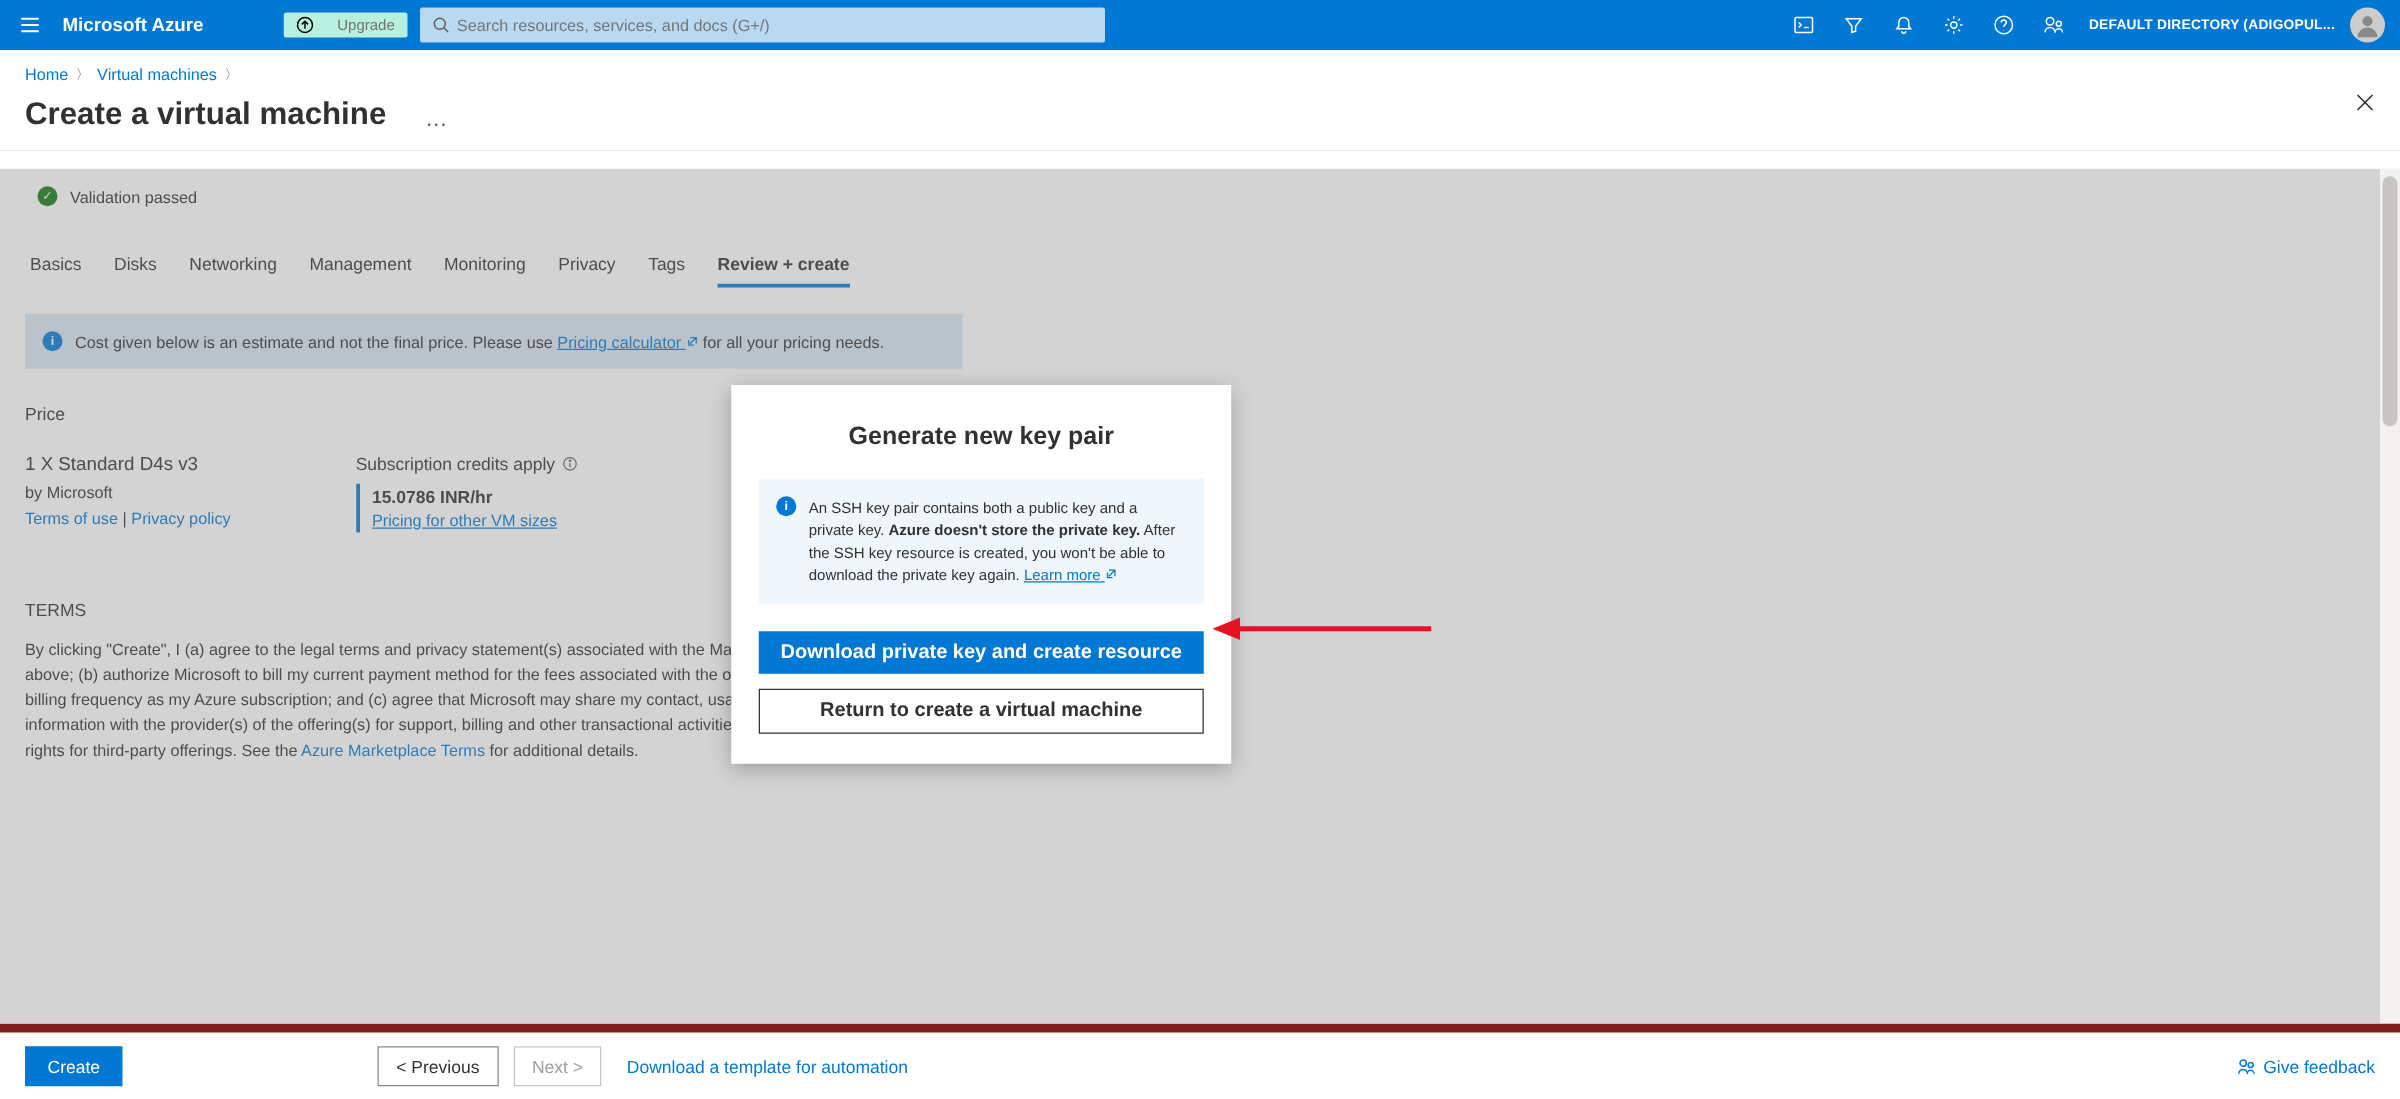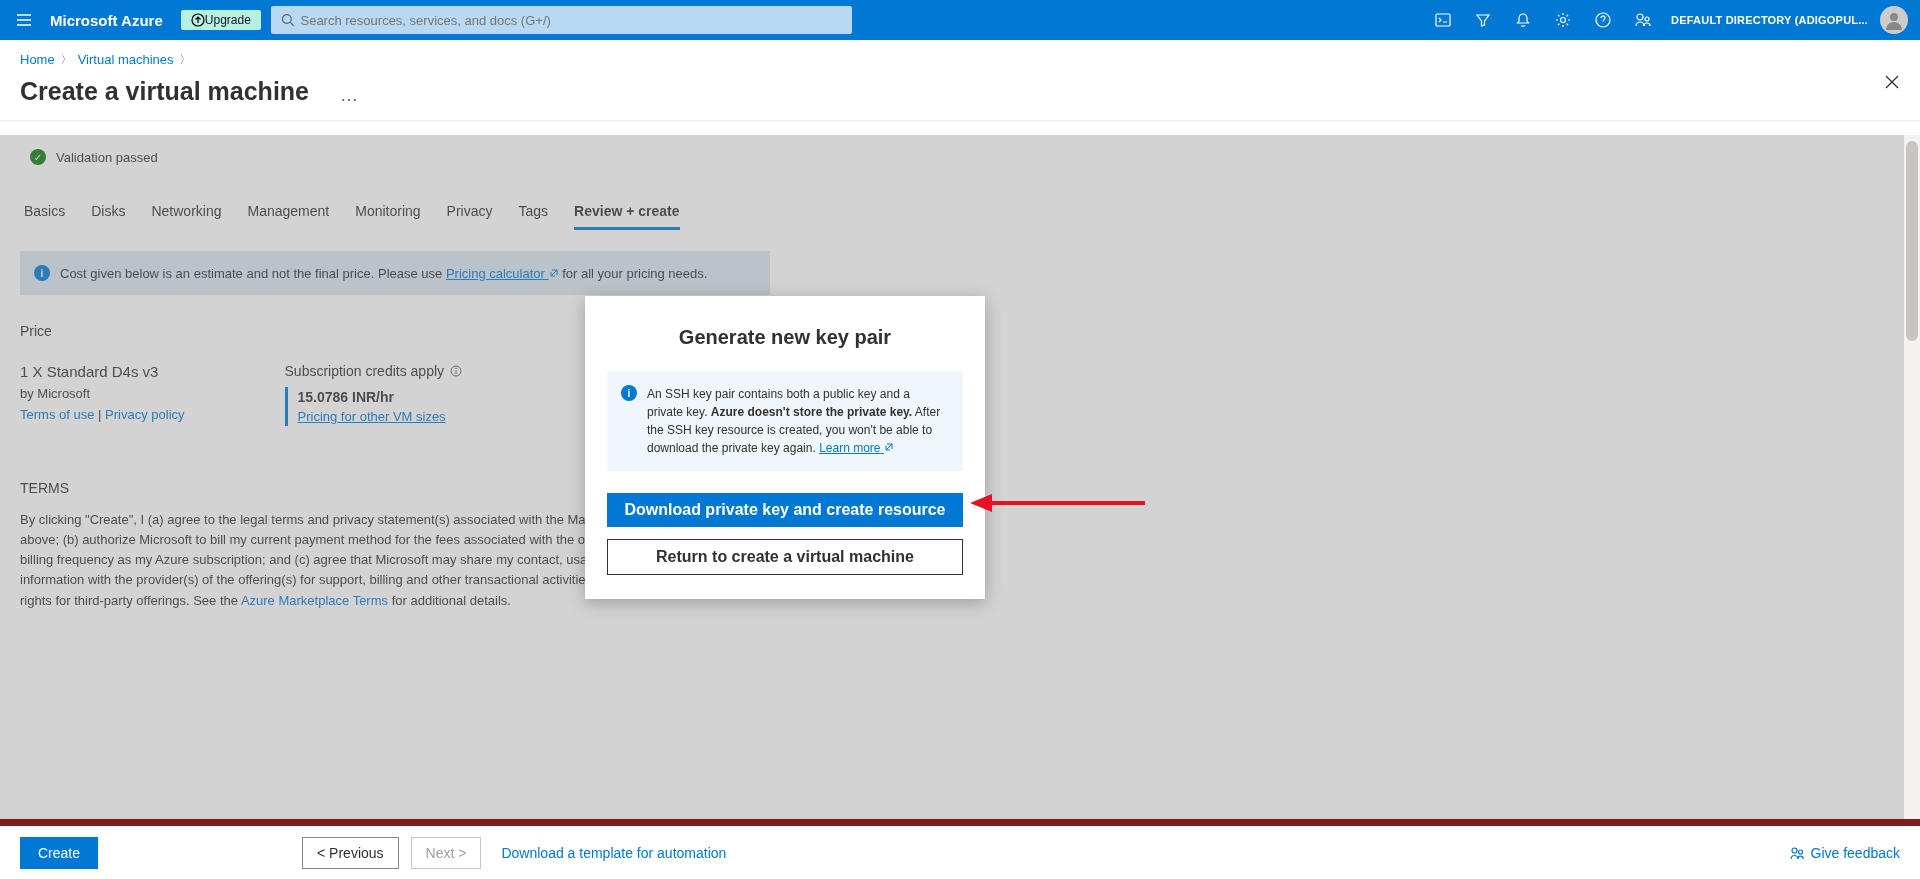--- a/index.html
+++ b/index.html
@@ -3,21 +3,21 @@
 <meta charset="utf-8">
 <style>
 * { box-sizing: border-box; margin: 0; padding: 0; }
 body { font-family: 'Segoe UI', -apple-system, sans-serif; font-size: 13px; color: #323130; overflow: hidden; }
 
 
 .top-bar { height: 40px; background: #0078d4; display: flex; align-items: center; color: #fff; }
 .hamburger { width: 48px; display: flex; justify-content: center; align-items: center; cursor: pointer; }
 .hamburger svg { width: 18px; height: 18px; }
 .brand { font-size: 15px; font-weight: 600; padding: 0 18px 0 2px; }
-.upgrade-btn { background: #b7f0de; color: #0f172a; border: none; border-radius: 2px; padding: 3px 10px; font-size: 12px; display: flex; align-items: center; gap: 0; cursor: pointer; margin-right: 10px; }
+.upgrade-btn { background: #b7f0de; color: #737373; border: none; border-radius: 2px; padding: 3px 10px; font-size: 12px; display: flex; align-items: center; gap: 19px; cursor: pointer; margin-right: 10px; margin-left: 46px; }
 .upgrade-btn svg { width: 14px; height: 14px; }
 .search-box { flex: 1; max-width: 790px; background: #b9d9f2; height: 28px; border-radius: 2px; display: flex; align-items: center; padding: 0 10px; margin-right: 10px; }
 .search-box input { background: transparent; border: none; outline: none; font-size: 13px; color: #323130; width: 100%; padding-left: 6px; }
 .search-box svg { width: 14px; height: 14px; color: #605e5c; }
 .top-spacer { flex: 1; }
 .top-icons { display: flex; align-items: center; gap: 0; }
 .top-icons > div { width: 40px; height: 40px; display: flex; align-items: center; justify-content: center; cursor: pointer; }
 .top-icons svg { width: 18px; height: 18px; }
 .dir-label { font-size: 11px; font-weight: 600; padding: 0 8px; letter-spacing: 0.2px; }
 .avatar { width: 28px; height: 28px; border-radius: 50%; background: #ccc; margin: 0 12px 0 4px; display:flex; align-items:center; justify-content:center; }
@@ -75,21 +75,21 @@
 .footer { position:absolute; left:0; right:0; bottom:0; height:60px; border-top:7px solid #7f1d1d; background:#fff; display:flex; align-items:center; padding:0 20px; gap:12px;}
 .btn-primary{background:#0078d4; color:#fff; border:none; padding:8px 18px; font-size:14px; cursor:pointer;}
 .btn-secondary{background:#fff; border:1px solid #8a8886; color:#323130; padding:7px 14px; font-size:14px; cursor:pointer;}
 .btn-secondary.disabled{color:#a19f9d; border-color:#c8c6c4;}
 .footer a{color:#0078d4; font-size:14px; text-decoration:none; margin-left:8px;}
 .footer-spacer{flex:1;}
 .feedback{display:flex; align-items:center; gap:6px; color:#0078d4; cursor:pointer; font-size:14px;}
 .feedback svg{width:16px;height:16px;}
 
 
-.modal { position:absolute; left:585px; top:296px; width:400px; background:#fff; box-shadow:0 4px 16px rgba(0,0,0,0.25); padding:30px 22px 24px 22px; z-index:10;}
+.modal { position:absolute; left:585px; top:308px; width:400px; background:#fff; box-shadow:0 4px 16px rgba(0,0,0,0.25); padding:30px 22px 24px 22px; z-index:10;}
 .modal-title{font-size:20px; font-weight:600; text-align:center; margin-bottom:22px;}
 .modal-info{background:#eff6fc; padding:14px 14px; display:flex; gap:10px; font-size:12px; line-height:1.5;}
 .modal-info .info-i{flex-shrink:0;}
 .modal-info a{color:#0078d4; text-decoration:underline;}
 .modal-btn{width:100%; padding:8px 0; font-size:16px; font-weight:700; cursor:pointer; margin-top:22px;}
 .modal-btn.primary{background:#0078d4; color:#fff; border:none;}
 .modal-btn.secondary{background:#fff; border:1px solid #323130; color:#323130; margin-top:12px;}
 
 
 .arrow { position:absolute; left:970px; top:490px; z-index:20; pointer-events:none;}

